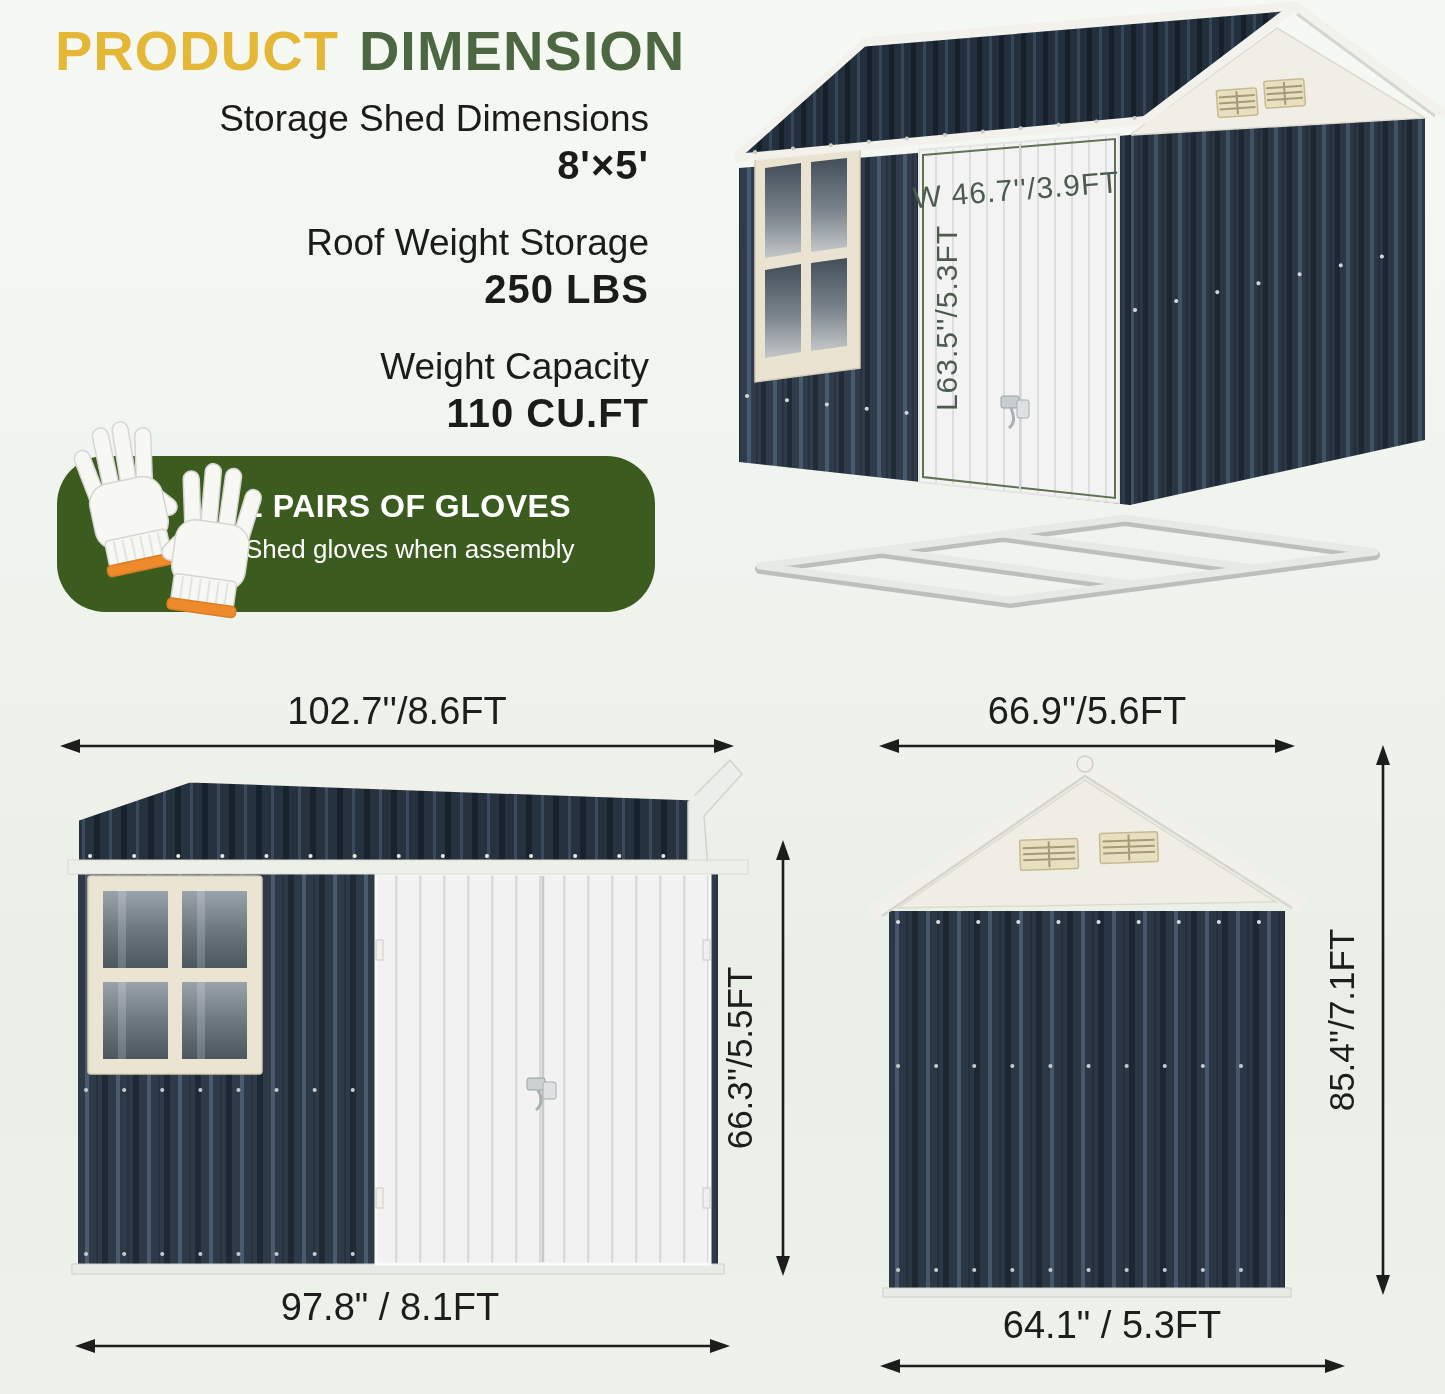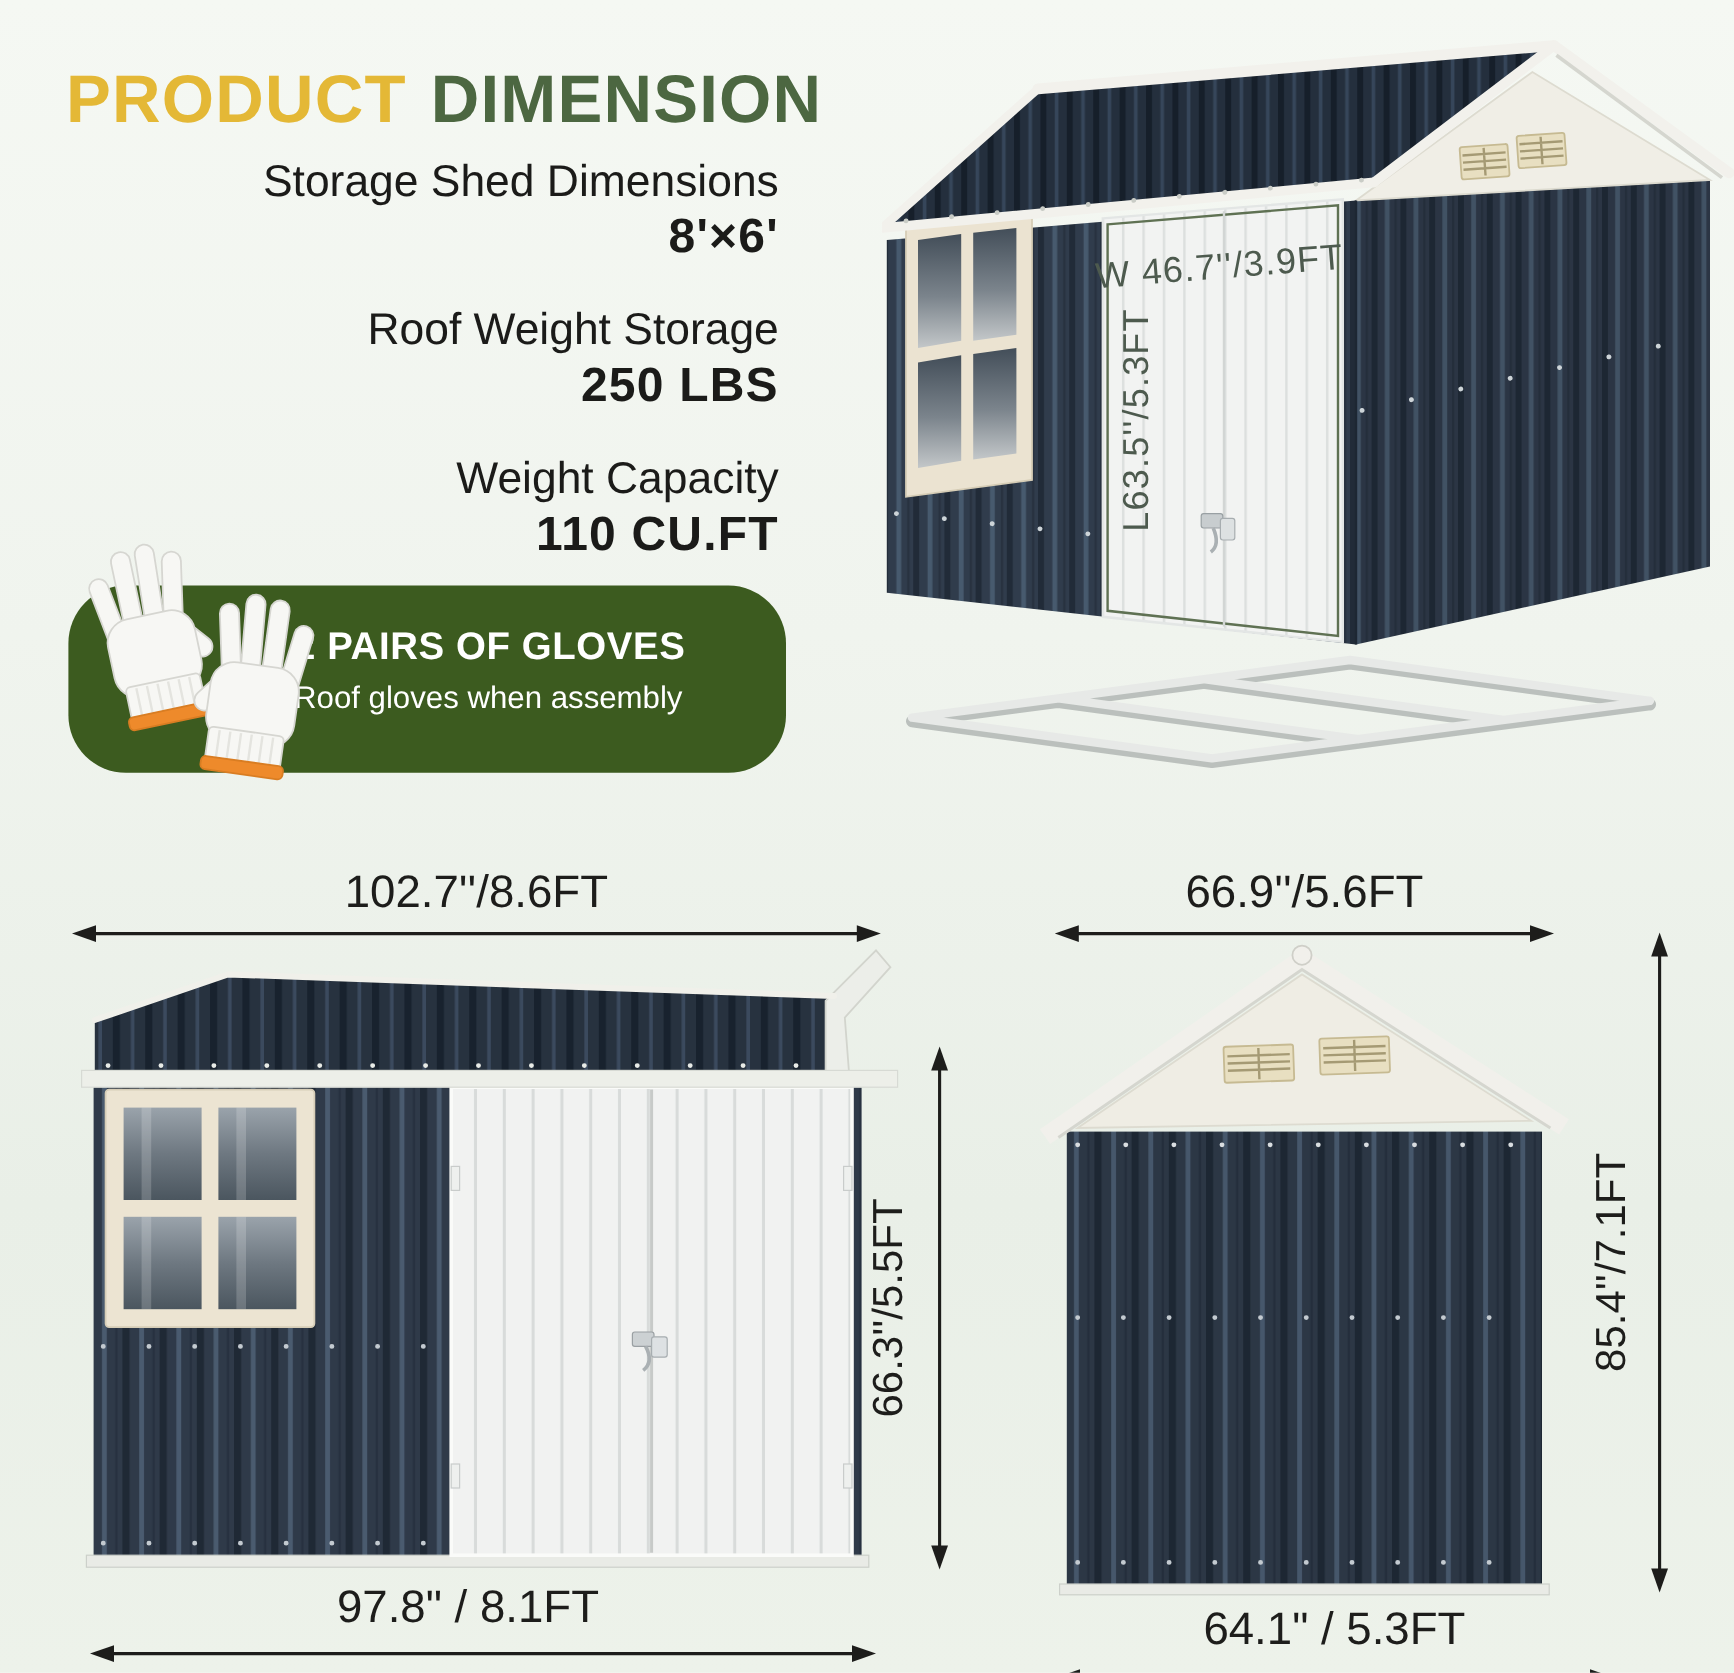--- a/index.html
+++ b/index.html
@@ -1,21 +1,21 @@
 <!DOCTYPE html>
 <html><head>
 <meta charset="utf-8">
 <style>
   html,body{margin:0;padding:0;}
   body{
     width:1445px;height:1394px;position:relative;overflow:hidden;
     font-family:"Liberation Sans",sans-serif;
     background:linear-gradient(180deg,#f5f8f3 0%,#f0f4ee 38%,#e9efe7 72%,#edf2ea 100%);
   }
-  #canvas{position:absolute;inset:0;margin-top:32px;}
+  #canvas{position:absolute;inset:0;}
   .abs{position:absolute;}
 
   
   .title{left:55px;top:20px;display:flex;gap:20px;font-size:56px;font-weight:800;letter-spacing:1px;line-height:62px;}
   .t-yellow{color:#E4B836;}
   .t-green{color:#4C6741;text-align:right;}
   .specs{left:55px;top:96px;width:594px;text-align:right;color:#1b1b19;}
   .spec{margin-bottom:30px;}
   .spec-label{font-size:37px;line-height:45px;}
   .spec-value{font-size:40px;line-height:49px;font-weight:700;letter-spacing:1px;}
@@ -46,35 +46,35 @@
 <div id="canvas">
 
   <div class="abs title">
     <span class="t-yellow">PRODUCT</span>
     <span class="t-green">DIMENSION</span>
   </div>
 
   <div class="abs specs">
     <div class="spec">
       <div class="spec-label">Storage Shed Dimensions</div>
-      <div class="spec-value">8'×6'</div>
+      <div class="spec-value">8'×5'</div>
     </div>
     <div class="spec">
       <div class="spec-label">Roof Weight Storage</div>
       <div class="spec-value">250 LBS</div>
     </div>
     <div class="spec">
       <div class="spec-label">Weight Capacity</div>
       <div class="spec-value">110 CU.FT</div>
     </div>
   </div>
 
   <div class="abs banner">
     <div class="banner-title">2 PAIRS OF GLOVES</div>
-    <div class="banner-sub">Roof gloves when assembly</div>
+    <div class="banner-sub">Shed gloves when assembly</div>
   </div>
 
   <svg class="abs gloves" viewBox="0 0 232 242">
     <defs>
       <g id="glove" fill="#f7f7f4" stroke="#d6d6d1" stroke-width="1.5">
         <rect x="6" y="26" width="16" height="60" rx="8" transform="rotate(-9 14 56)"></rect>
         <rect x="25" y="8" width="16" height="78" rx="8"></rect>
         <rect x="44" y="6" width="16" height="80" rx="8" transform="rotate(3 52 46)"></rect>
         <rect x="62" y="16" width="16" height="68" rx="8" transform="rotate(10 70 50)"></rect>
         <rect x="66" y="62" width="17" height="50" rx="8.5" transform="rotate(-40 74 87)"></rect>

